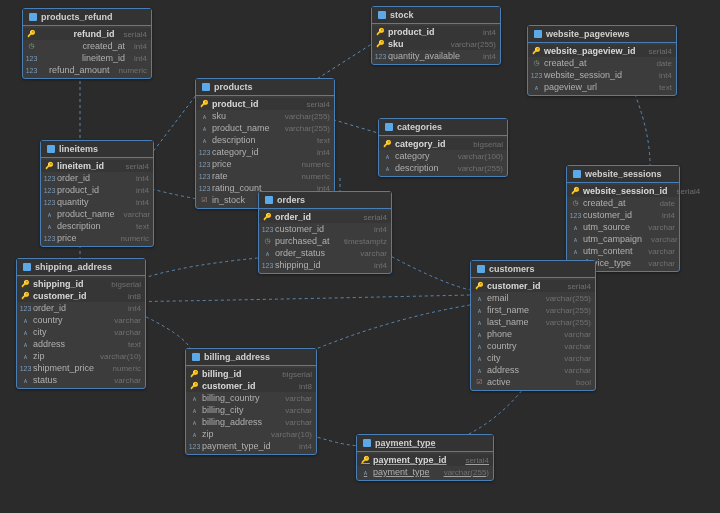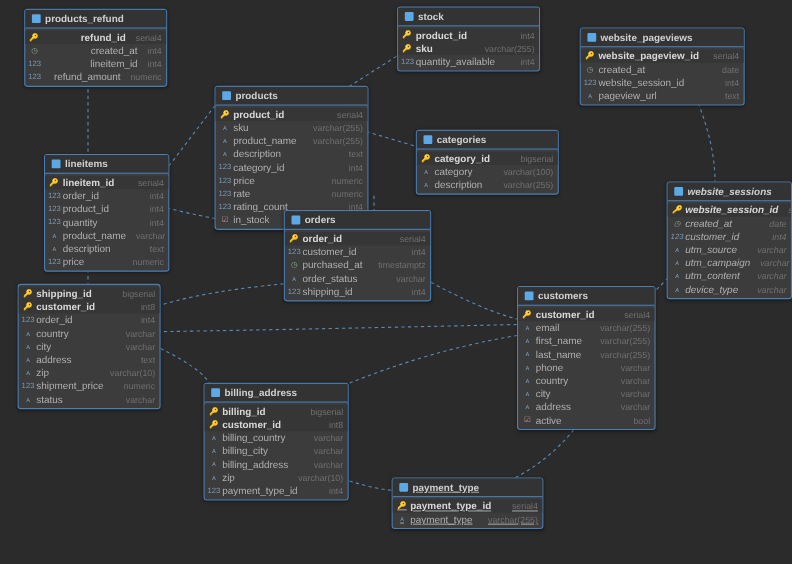--- a/index.html
+++ b/index.html
@@ -125,21 +125,21 @@
             <span class="col-name">rating_count</span>
             <span class="col-type">int4</span>
           </div>
           <div class="row">
             <span class="icon bool">☑</span>
             <span class="col-name">in_stock</span>
             <span class="col-type">bool</span>
           </div>
         </div>
       </div>
-      <div class="table" style="left: 361px; top: 6px; width: 128px;">
+      <div class="table" style="left: 371px; top: 6px; width: 128px;">
         <div class="table-header">
           <span class="table-icon"></span>
           <span class="table-title">stock</span>
         </div>
         <div class="rows">
           <div class="row key">
             <span class="icon pk">🔑</span>
             <span class="col-name">product_id</span>
             <span class="col-type">int4</span>
           </div>
@@ -275,21 +275,21 @@
             <span class="col-name">order_status</span>
             <span class="col-type">varchar</span>
           </div>
           <div class="row">
             <span class="icon num">123</span>
             <span class="col-name">shipping_id</span>
             <span class="col-type">int4</span>
           </div>
         </div>
       </div>
-      <div class="table" style="left: 606px; top: 165px; width: 112px; font-style: italic;">
+      <div class="table" style="left: 566px; top: 165px; width: 112px;">
         <div class="table-header">
           <span class="table-icon"></span>
           <span class="table-title">website_sessions</span>
         </div>
         <div class="rows">
           <div class="row key">
             <span class="icon pk">🔑</span>
             <span class="col-name">website_session_id</span>
             <span class="col-type">serial4</span>
           </div>
@@ -319,20 +319,24 @@
             <span class="col-type">varchar</span>
           </div>
           <div class="row">
             <span class="icon txt">ᴀ</span>
             <span class="col-name">device_type</span>
             <span class="col-type">varchar</span>
           </div>
         </div>
       </div>
       <div class="table" style="left: 16px; top: 258px; width: 128px;">
+        <div class="table-header">
+          <span class="table-icon"></span>
+          <span class="table-title">shipping_address</span>
+        </div>
         <div class="rows">
           <div class="row key">
             <span class="icon pk">🔑</span>
             <span class="col-name">shipping_id</span>
             <span class="col-type">bigserial</span>
           </div>
           <div class="row key">
             <span class="icon pk">🔑</span>
             <span class="col-name">customer_id</span>
             <span class="col-type">int8</span>

